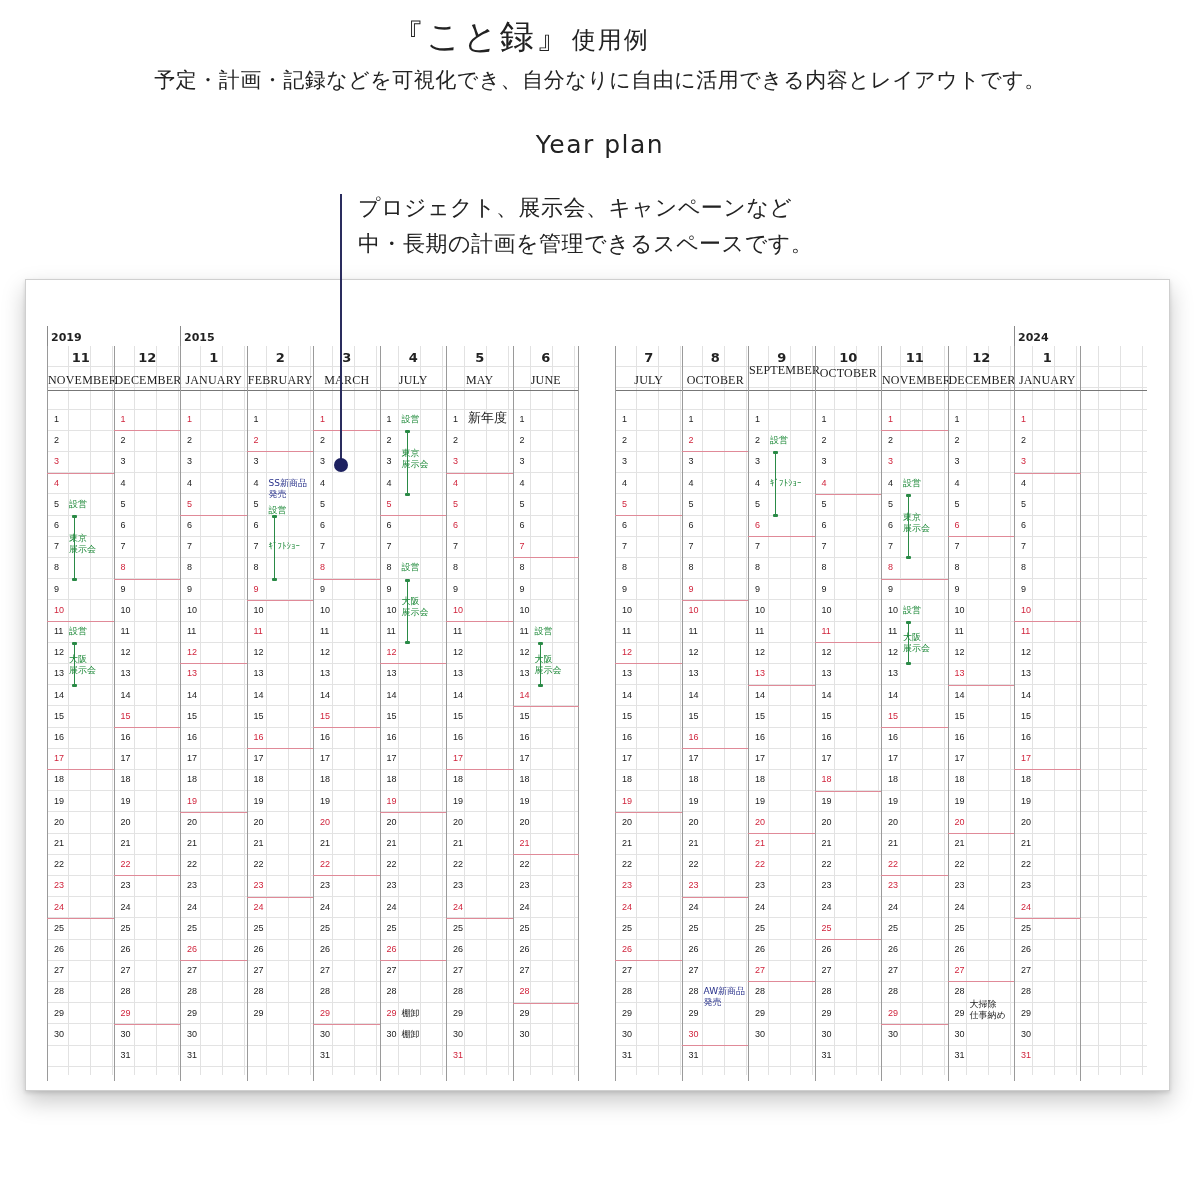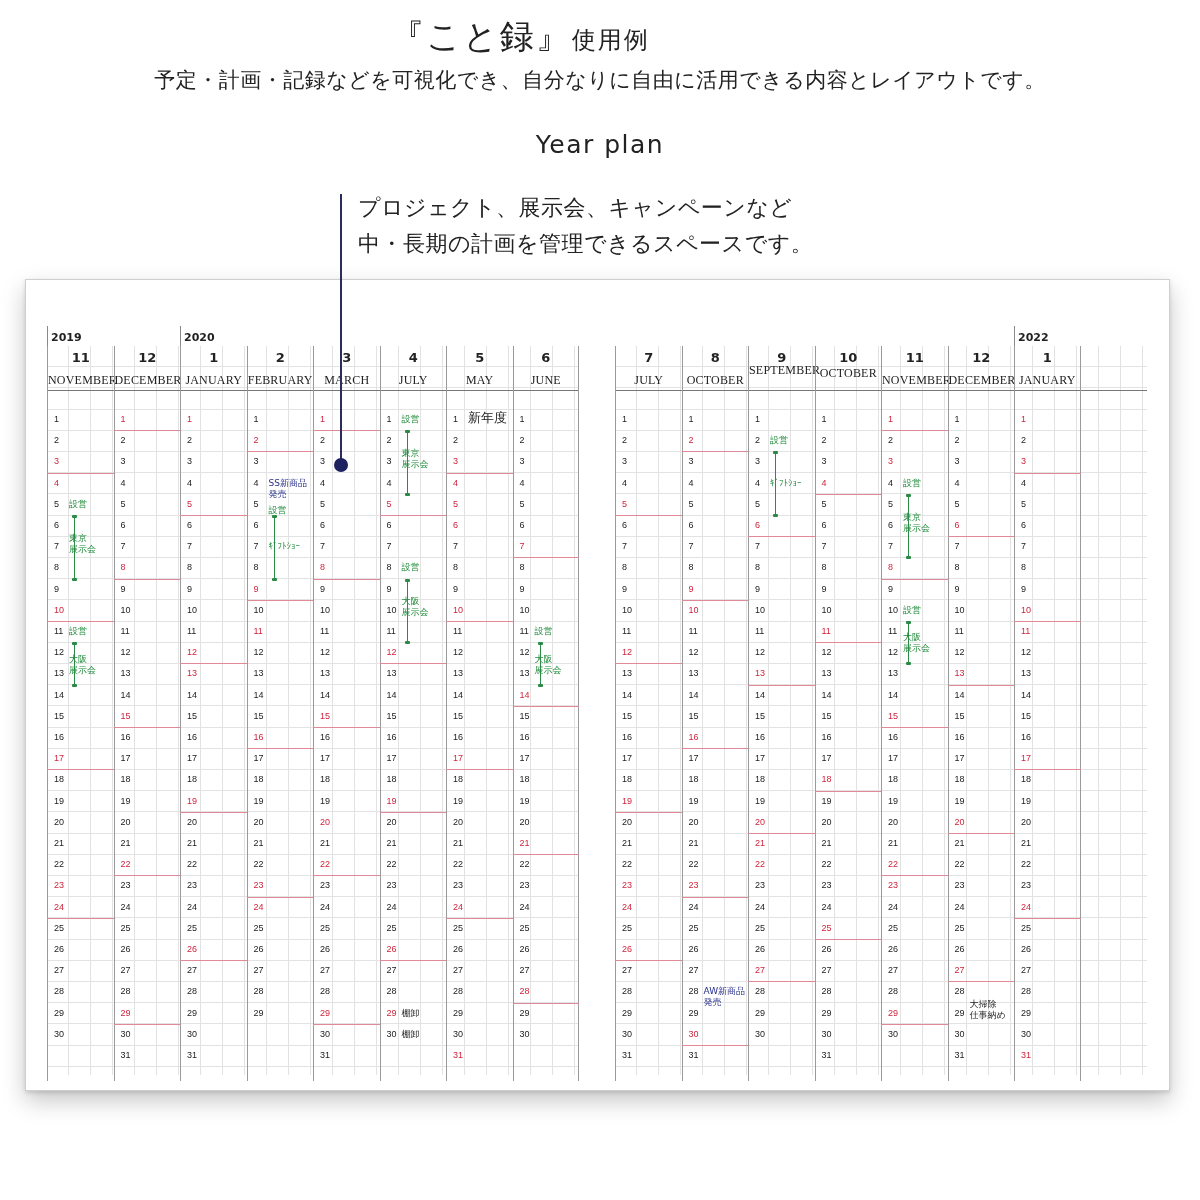--- a/index.html
+++ b/index.html
@@ -54,21 +54,21 @@
 <div class="section-title">Year plan</div>
 <div class="desc l1">プロジェクト、展示会、キャンペーンなど</div>
 <div class="desc l2">中・長期の計画を管理できるスペースです。</div>
 
 <div class="sheet">
   <div class="page" id="left-page">
       <div class="grid-bg" style="left: 21px; top: 66px; width: 532px; height: 729.2px;"></div>
       <div class="header-line" style="left: 21px; top: 110px; width: 532px;"></div>
       <div class="year-label" style="left: 25px; top: 51px;">2019</div>
       <div class="year-divider" style="left: 21px; top: 46px; height: 22px;"></div>
-      <div class="year-label" style="left: 158px; top: 51px;">2020</div>
+      <div class="year-label" style="left: 158px; top: 51px;">2015</div>
       <div class="year-divider" style="left: 154px; top: 46px; height: 22px;"></div>
       <div class="month-col" style="left: 21px; top: 66px; width: 66.5px; height: 735.2px;">
         <div class="month-num" style="top: 4px;">11</div>
         <div class="month-name" style="top: 27px;">NOVEMBER</div>
       </div>
       <div class="day" style="left: 28px; top: 134px;">1</div>
       <div class="day" style="left: 28px; top: 155.2px;">2</div>
       <div class="day red" style="left: 28px; top: 176.4px;">3</div>
       <div class="day red" style="left: 28px; top: 197.6px;">4</div>
       <div class="day" style="left: 28px; top: 218.8px;">5</div>
@@ -391,21 +391,21 @@
       <div class="arrow" style="left: 48px; top: 236px; height: 63.6px;"></div>
       <div class="arrow" style="left: 48px; top: 363.2px; height: 42.4px;"></div>
       <div class="arrow" style="left: 247.5px; top: 236px; height: 63.6px;"></div>
       <div class="arrow" style="left: 380.5px; top: 151.2px; height: 63.6px;"></div>
       <div class="arrow" style="left: 380.5px; top: 299.6px; height: 63.6px;"></div>
       <div class="arrow" style="left: 513.5px; top: 363.2px; height: 42.4px;"></div>
     </div>
   <div class="page" id="right-page">
       <div class="grid-bg" style="left: 589px; top: 66px; width: 532px; height: 729.2px;"></div>
       <div class="header-line" style="left: 589px; top: 110px; width: 532px;"></div>
-      <div class="year-label" style="left: 992px; top: 51px;">2022</div>
+      <div class="year-label" style="left: 992px; top: 51px;">2024</div>
       <div class="year-divider" style="left: 988px; top: 46px; height: 22px;"></div>
       <div class="month-col" style="left: 589px; top: 66px; width: 66.5px; height: 735.2px;">
         <div class="month-num" style="top: 4px;">7</div>
         <div class="month-name" style="top: 27px;">JULY</div>
       </div>
       <div class="day" style="left: 596px; top: 134px;">1</div>
       <div class="day" style="left: 596px; top: 155.2px;">2</div>
       <div class="day" style="left: 596px; top: 176.4px;">3</div>
       <div class="day" style="left: 596px; top: 197.6px;">4</div>
       <div class="day red" style="left: 596px; top: 218.8px;">5</div>

